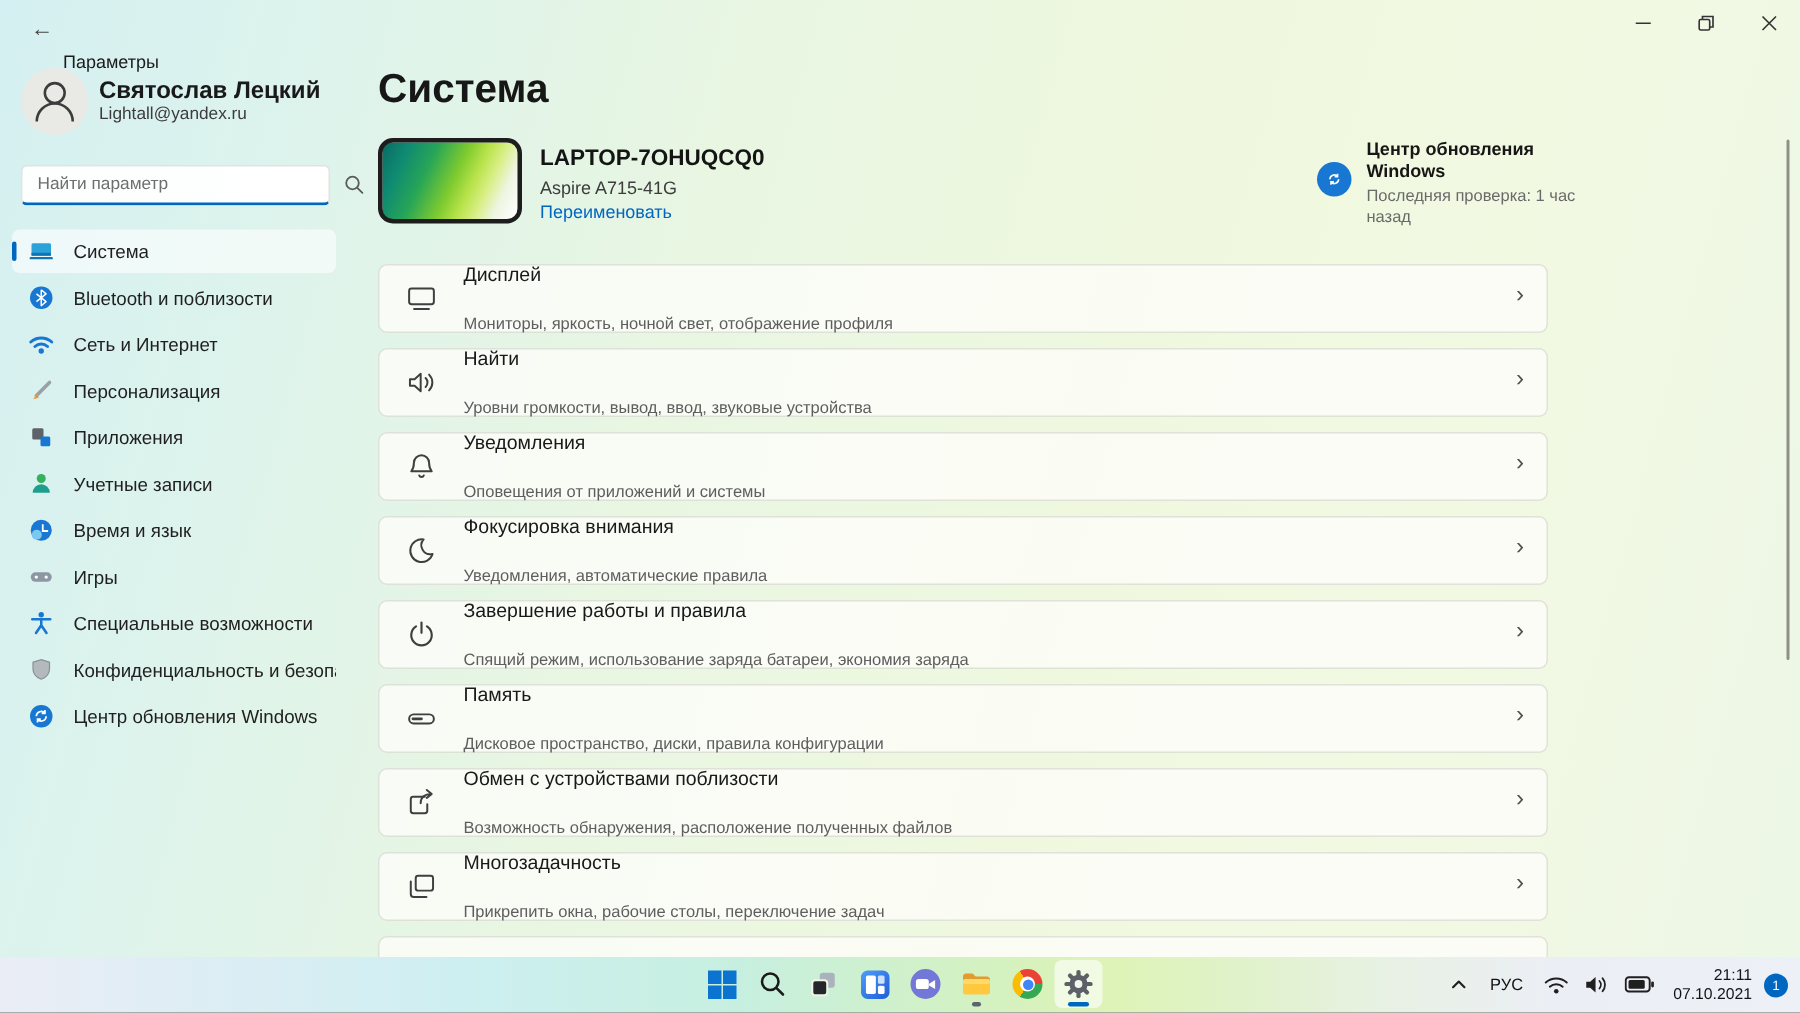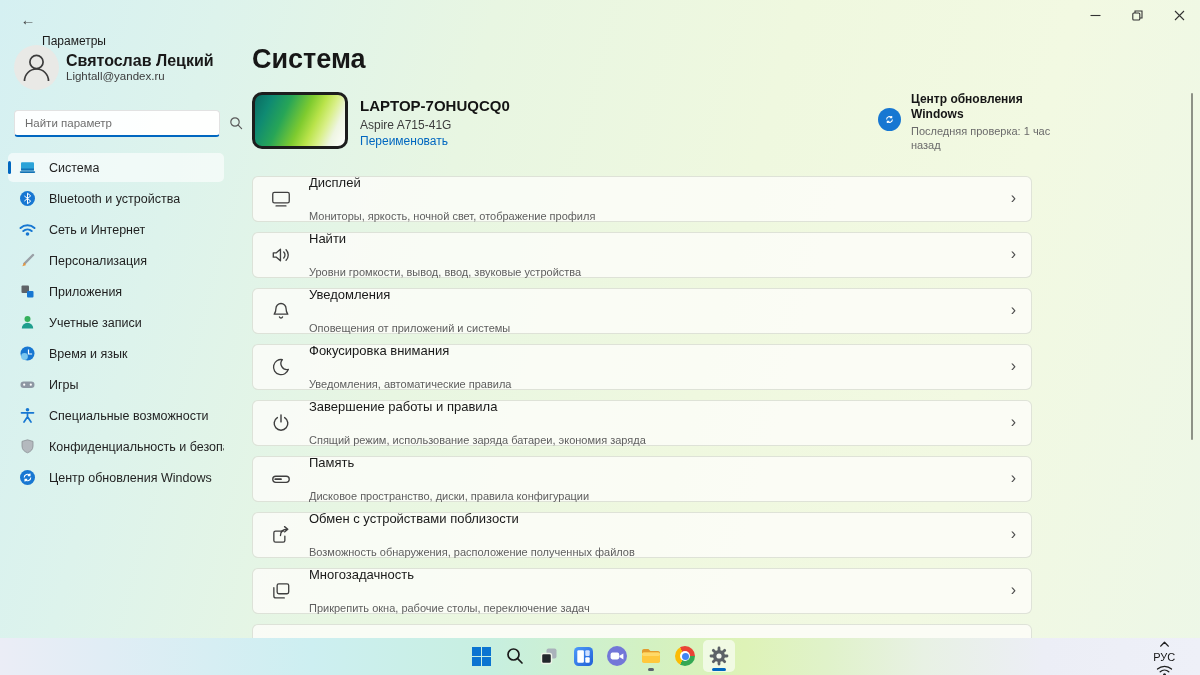--- a/index.html
+++ b/index.html
@@ -53,21 +53,21 @@
   .taskbar{position:absolute;left:0;bottom:0;width:1200px;height:37px;
     background:linear-gradient(90deg,#ebedf6 0%,#e0edf5 9%,#cdeff1 26%,#c7efe0 41%,#d3f1c2 54%,#def3b7 62%,#e0f2ca 69%,#e8f1e4 77%,#eceef6 87%,#eef0f8 100%);}
   .tb-center{position:absolute;left:50%;top:2px;transform:translateX(-50%);display:flex;gap:2px;}
   .tb-slot{position:relative;width:32px;height:32px;display:flex;align-items:center;justify-content:center;border-radius:5px;}
   .tb-slot.active{background:rgba(255,255,255,.6);}
   .tb-slot.active::after{content:"";position:absolute;bottom:1px;left:9px;width:14px;height:3px;border-radius:2px;background:#0067c0;}
   .tb-slot.running::after{content:"";position:absolute;bottom:1px;left:13px;width:6px;height:3px;border-radius:2px;background:#5c6470;}
   .chrome{width:20px;height:20px;border-radius:50%;background:conic-gradient(from -30deg,#ea4335 0deg 120deg,#34a853 120deg 240deg,#fbbc05 240deg 360deg);display:flex;align-items:center;justify-content:center;}
   .chrome-in{width:10px;height:10px;border-radius:50%;background:#fff;display:flex;align-items:center;justify-content:center;}
   .chrome-core{width:7px;height:7px;border-radius:50%;background:#4285f4;}
-  .tb-tray{position:absolute;right:6px;top:0;height:37px;display:flex;align-items:center;flex-direction:column;}
+  .tb-tray{position:absolute;right:6px;top:0;height:37px;display:flex;align-items:center;}
   .tray-btn{display:flex;align-items:center;justify-content:center;height:30px;border-radius:4px;}
   .tray-lang{font-size:11px;color:#141414;padding:0 9px;}
   .tray-ic{padding:0 5px;display:flex;}
   .clock{margin-left:7px;text-align:right;font-size:10.5px;line-height:13px;color:#141414;}
   .badge{margin:0 2px 0 8px;width:16px;height:16px;border-radius:50%;background:#0067c0;color:#fff;font-size:9px;display:flex;align-items:center;justify-content:center;}
 </style>
 </head>
 <body>
 
 <div class="screen">
@@ -125,21 +125,21 @@
       </span>
       <span class="lbl">Система</span>
     </div>
     <div class="nav-item">
       <span class="nav-ic">
         <svg width="17" height="17" viewBox="0 0 17 17">
             <circle cx="8.5" cy="8.5" r="7.5" fill="#1777d2"></circle>
             <path d="M8.5 3.2 v10.6 l3.2-2.7 -6.4-5.2 m0 5.2 6.4-5.2 -3.2-2.7" fill="none" stroke="#fff" stroke-width="1" stroke-linejoin="round"></path>
           </svg>
       </span>
-      <span class="lbl">Bluetooth и устройства</span>
+      <span class="lbl">Bluetooth и поблизости</span>
     </div>
     <div class="nav-item">
       <span class="nav-ic">
         <svg width="17" height="17" viewBox="0 0 17 17">
             <path d="M1.5 7 a10.5 10.5 0 0 1 14 0" fill="none" stroke="#1777d2" stroke-width="2" stroke-linecap="round"></path>
             <path d="M4.3 10 a6.3 6.3 0 0 1 8.4 0" fill="none" stroke="#1777d2" stroke-width="2" stroke-linecap="round"></path>
             <circle cx="8.5" cy="13" r="1.8" fill="#1777d2"></circle>
           </svg>
       </span>
       <span class="lbl">Сеть и Интернет</span>

